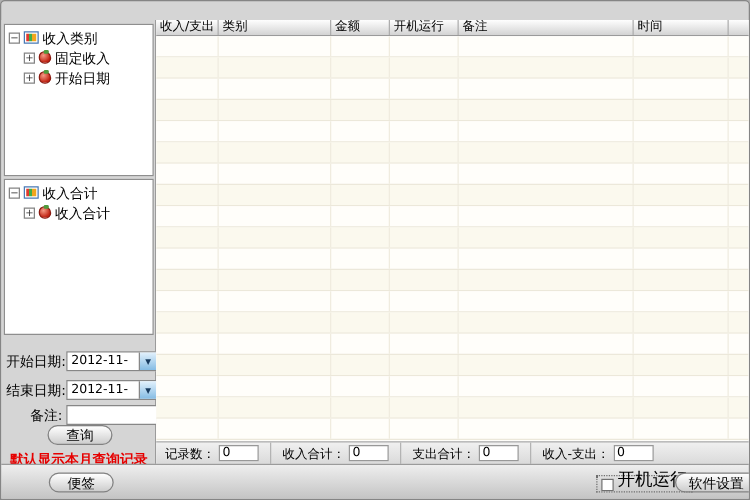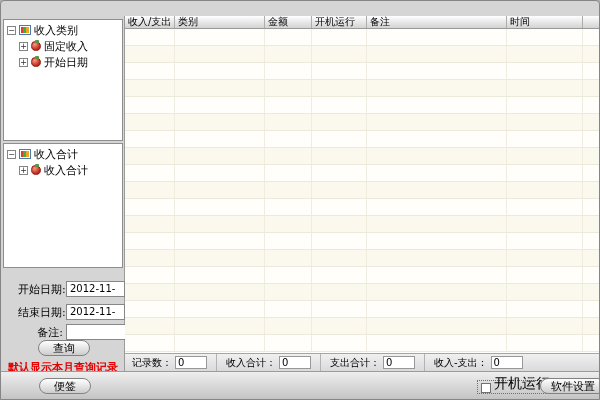--- a/index.html
+++ b/index.html
@@ -27,21 +27,21 @@
   .node-icon { flex:0 0 auto; margin-right:3px; }
   .root-icon { width:12px; height:10px; border:1px solid #4a7ab5; background:
       linear-gradient(#fff,#fff) ,#fff; position:relative; }
   .root-icon::after { content:""; position:absolute; left:1px; right:1px; bottom:1px; height:6px;
       background:linear-gradient(90deg,#e03a2f 0 30%,#3fae49 30% 62%,#f2a51e 62% 100%); }
   .leaf-icon { width:10px; height:10px; border-radius:45% 55% 48% 48%; border:1px solid #8a1a10;
       background:radial-gradient(circle at 35% 30%,#f49a84,#c22415 70%); position:relative; }
   .leaf-icon::before { content:""; position:absolute; left:3px; top:-2px; width:4px; height:3px; background:#4f9a3c; border-radius:1px; }
 
   
-  .form-row { position:absolute; left:17px; width:124px; display:flex; align-items:center; }
+  .form-row { position:absolute; left:4px; width:124px; display:flex; align-items:center; }
   .form-label { width:45px; text-align:right; margin-right:3px; font-size:11px; white-space:nowrap; }
   .combo { display:flex; width:73px; height:16px; border:1px solid #878787; background:#fff; align-items:stretch; }
   .combo-value { flex:1; padding-left:3px; font-size:10px; line-height:14px; overflow:hidden; }
   .combo-btn { width:14px; background:linear-gradient(#e2f1fc,#85bce4); border-left:1px solid #878787; font-size:6px; display:flex; align-items:center; justify-content:center; color:#173a5e; }
   .text-input { width:73px; height:16px; border:1px solid #878787; background:#fff; font-size:10px; padding:0 3px; font-family:inherit; outline:none; }
   .pill { display:inline-flex; align-items:center; justify-content:center; height:16px; padding:0 10px; border:1px solid #828282; border-radius:8px; background:linear-gradient(#ffffff,#cdcdcd); font-size:11px; white-space:nowrap; }
   .query-btn { position:absolute; left:37px; top:324px; width:52px; }
   .hint { position:absolute; left:0; top:344px; width:124px; text-align:center; font-weight:bold; font-size:11px; white-space:nowrap; }
 
   

